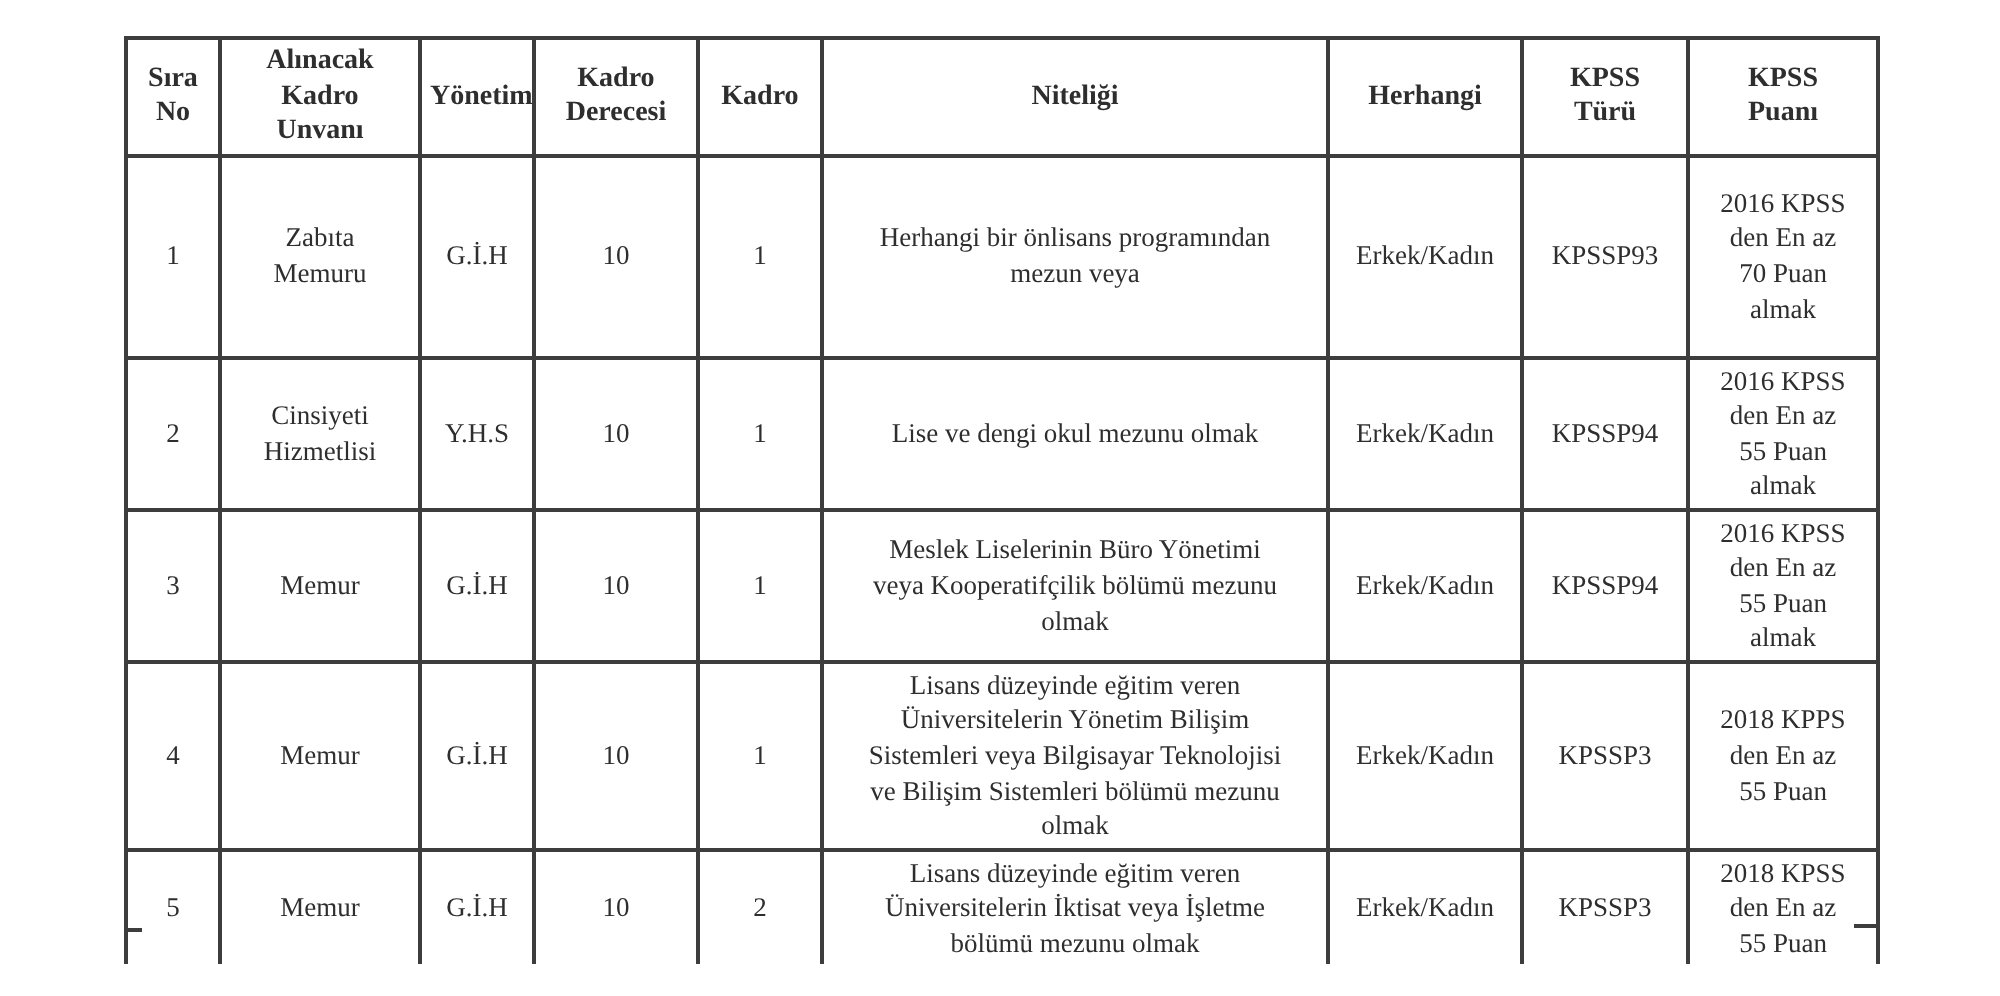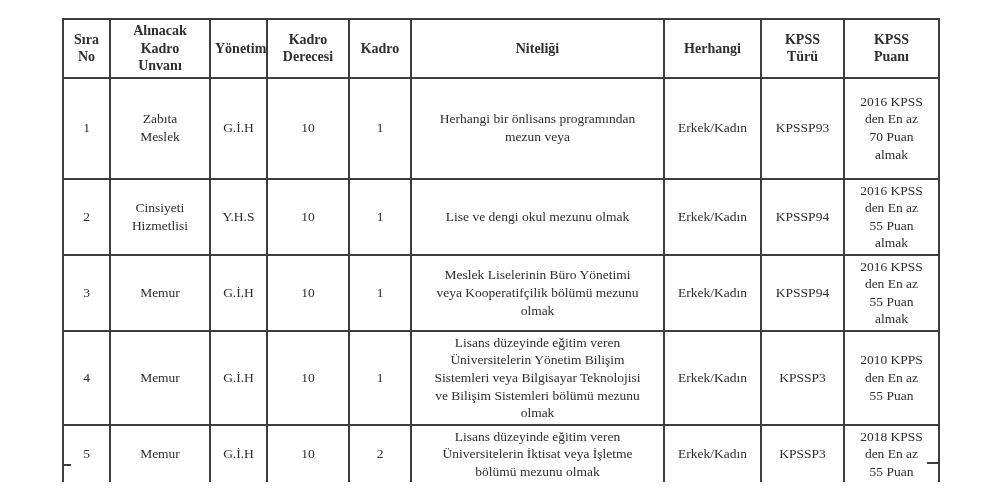--- a/index.html
+++ b/index.html
@@ -91,21 +91,21 @@
         <th>KPSS
 Türü</th>
         <th>KPSS
 Puanı</th>
       </tr>
     </thead>
     <tbody>
       <tr>
         <td>1</td>
         <td>Zabıta
-Meslek</td>
+Memuru</td>
         <td>G.İ.H</td>
         <td>10</td>
         <td>1</td>
         <td>Herhangi bir önlisans programından
 mezun veya</td>
         <td>Erkek/Kadın</td>
         <td>KPSSP93</td>
         <td>2016 KPSS
 den En az
 70 Puan
@@ -148,21 +148,21 @@
         <td>G.İ.H</td>
         <td>10</td>
         <td>1</td>
         <td>Lisans düzeyinde eğitim veren
 Üniversitelerin Yönetim Bilişim
 Sistemleri veya Bilgisayar Teknolojisi
 ve Bilişim Sistemleri bölümü mezunu
 olmak</td>
         <td>Erkek/Kadın</td>
         <td>KPSSP3</td>
-        <td>2010 KPPS
+        <td>2018 KPPS
 den En az
 55 Puan</td>
       </tr>
       <tr>
         <td>5</td>
         <td>Memur</td>
         <td>G.İ.H</td>
         <td>10</td>
         <td>2</td>
         <td>Lisans düzeyinde eğitim veren

